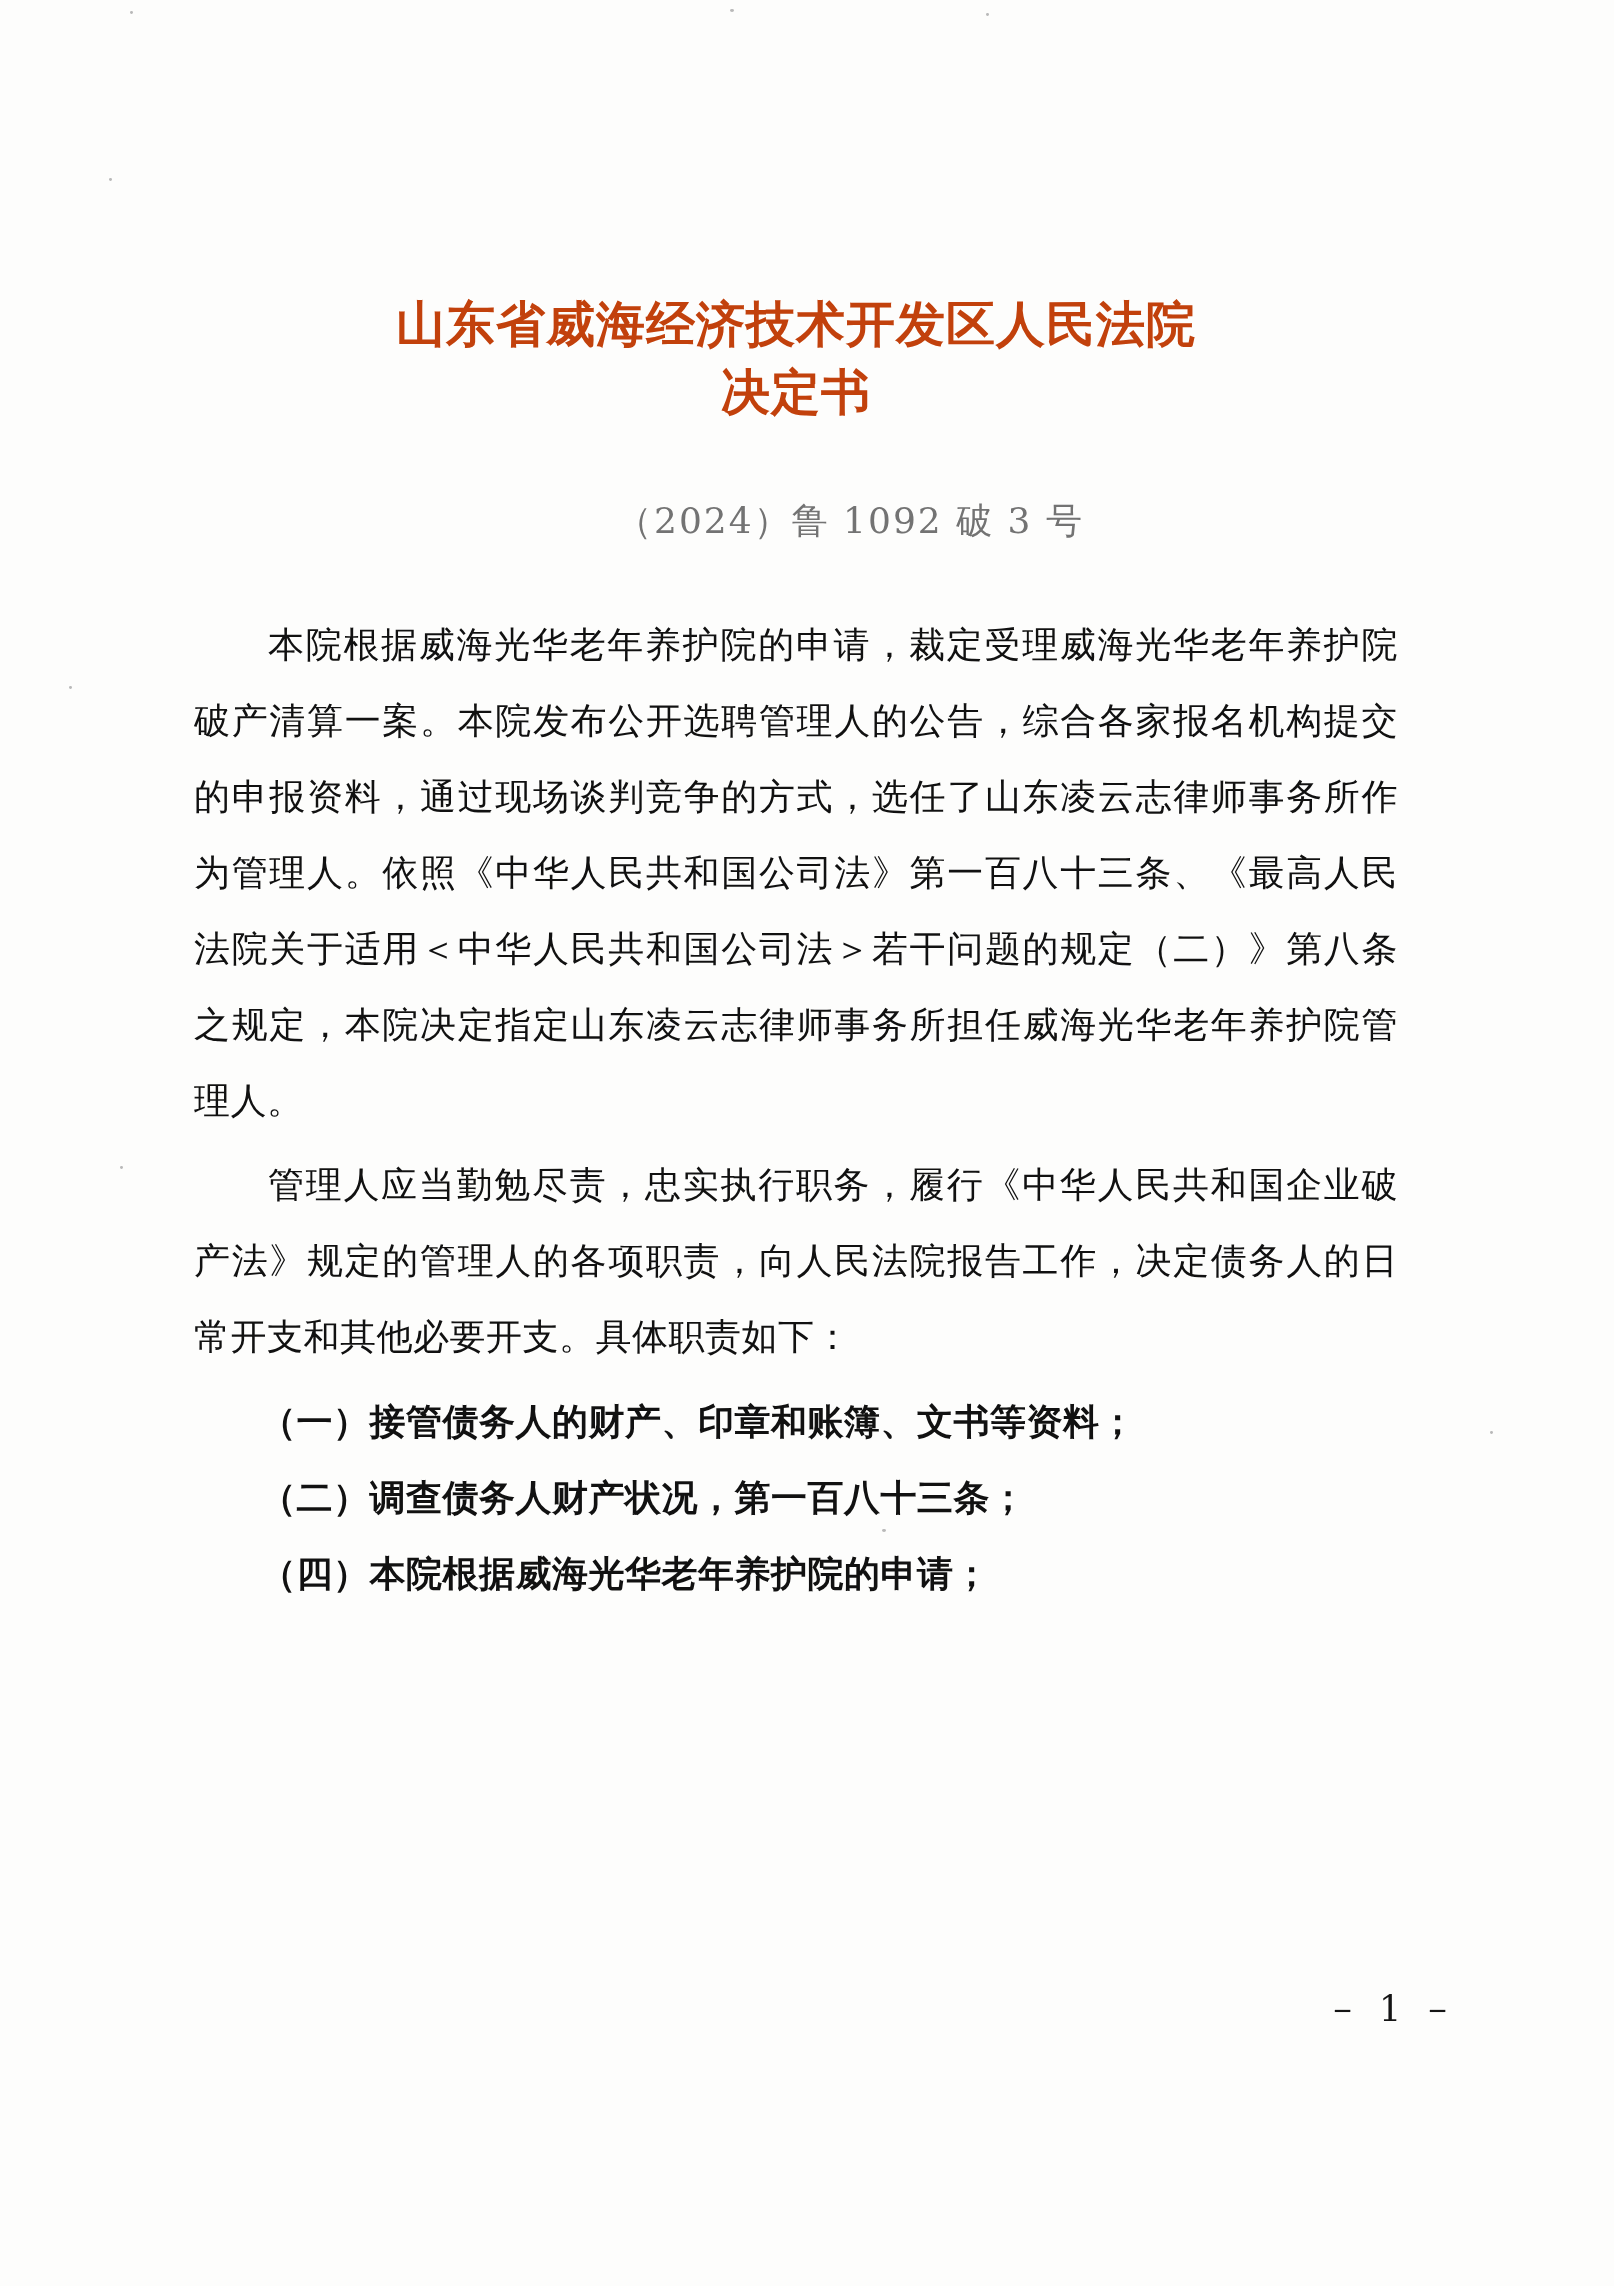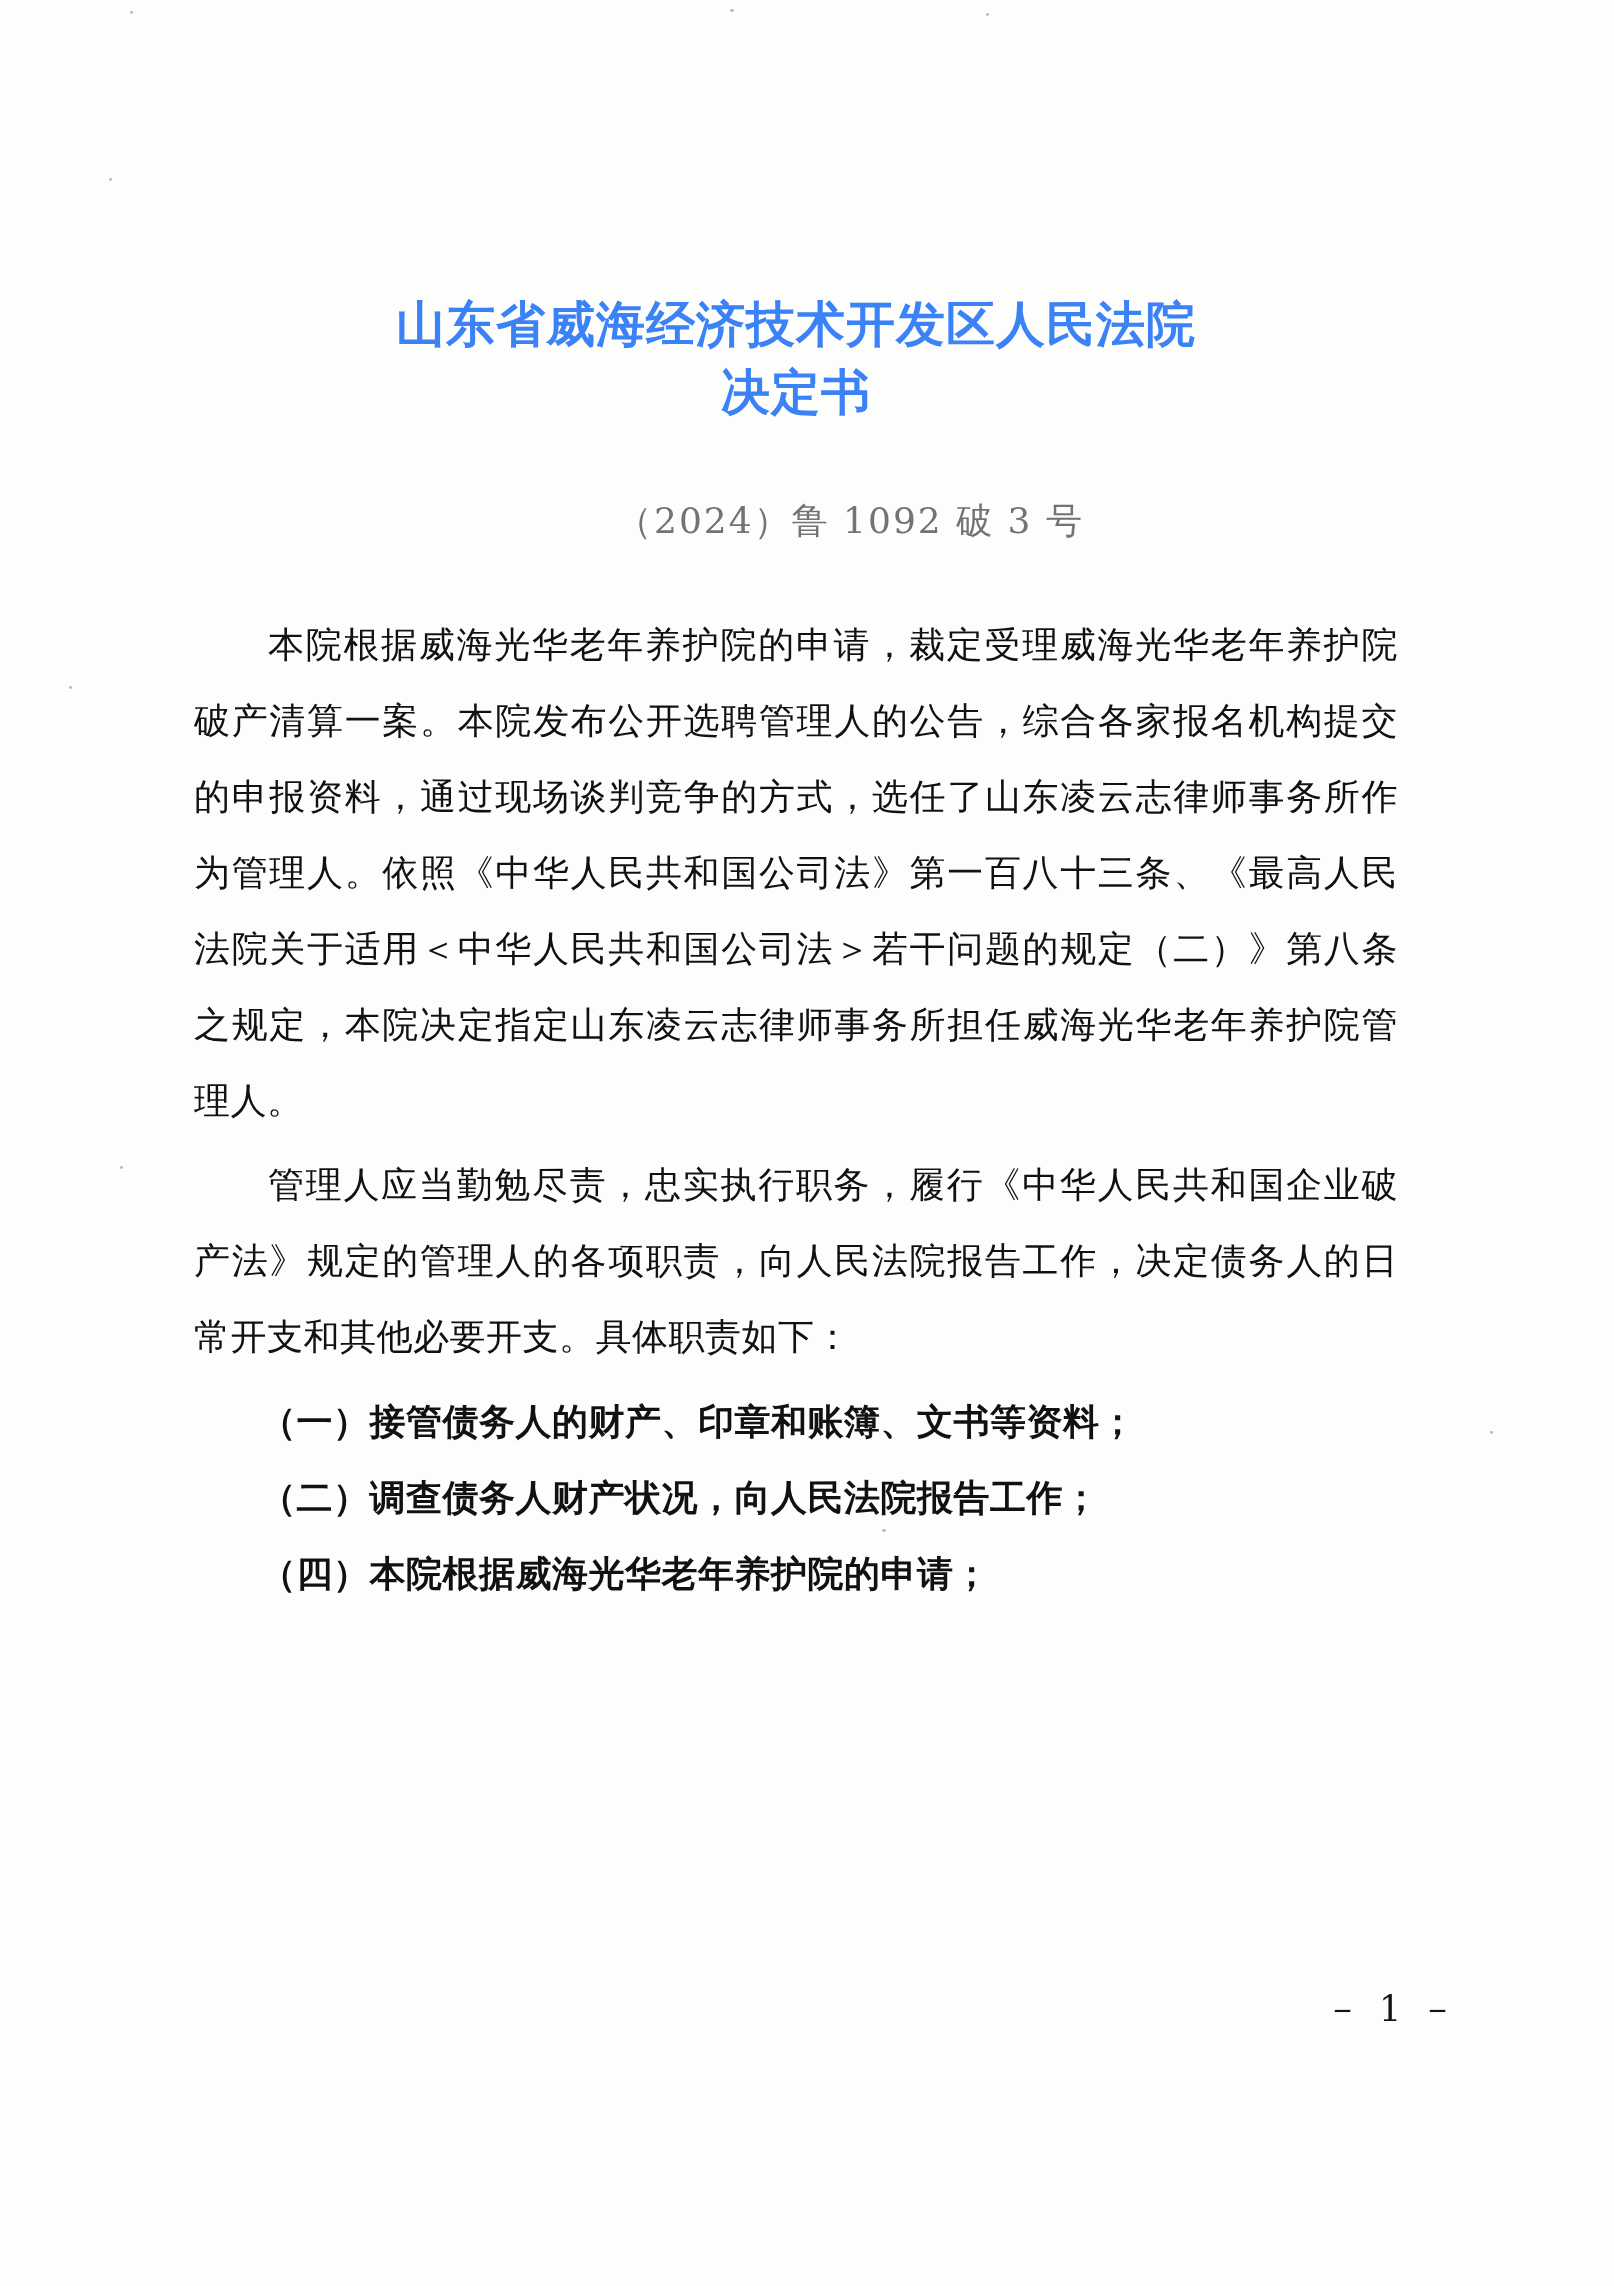--- a/index.html
+++ b/index.html
@@ -39,21 +39,21 @@
   .title-block {
     padding-top: 294px;
     text-align: center;
   }
   .title-line {
     font-family: "DejaVu Serif", "Liberation Serif", serif;
     font-weight: bold;
     font-size: 49px;
     line-height: 1.25;
     letter-spacing: 1px;
-    color: #3b82f6;
+    color: #c2410c;
     white-space: nowrap;
     text-align: center;
   }
   .title-line.second {
     margin-top: 7px;
   }
 
   
   .case-number {
     margin-top: 73px;
@@ -132,21 +132,21 @@
     </div>
 
     <div class="case-number">（2024）鲁 1092 破 3 号</div>
 
     <div class="body-block">
       <p class="para">本院根据威海光华老年养护院的申请，裁定受理威海光华老年养护院破产清算一案。本院发布公开选聘管理人的公告，综合各家报名机构提交的申报资料，通过现场谈判竞争的方式，选任了山东凌云志律师事务所作为管理人。依照《中华人民共和国公司法》第一百八十三条、《最高人民法院关于适用＜中华人民共和国公司法＞若干问题的规定（二）》第八条之规定，本院决定指定山东凌云志律师事务所担任威海光华老年养护院管理人。</p>
       <p class="para">管理人应当勤勉尽责，忠实执行职务，履行《中华人民共和国企业破产法》规定的管理人的各项职责，向人民法院报告工作，决定债务人的日常开支和其他必要开支。具体职责如下：</p>
 
       <div class="list-block">
         <p class="list-item">（一）接管债务人的财产、印章和账簿、文书等资料；</p>
-        <p class="list-item">（二）调查债务人财产状况，向人民法院报告工作；</p>
+        <p class="list-item">（二）调查债务人财产状况，第一百八十三条；</p>
         <p class="list-item">（四）本院根据威海光华老年养护院的申请；</p>
       </div>
     </div>
 
   </div>
 
   <div class="page-footer">－ 1 －</div>
 
 </div>
 

